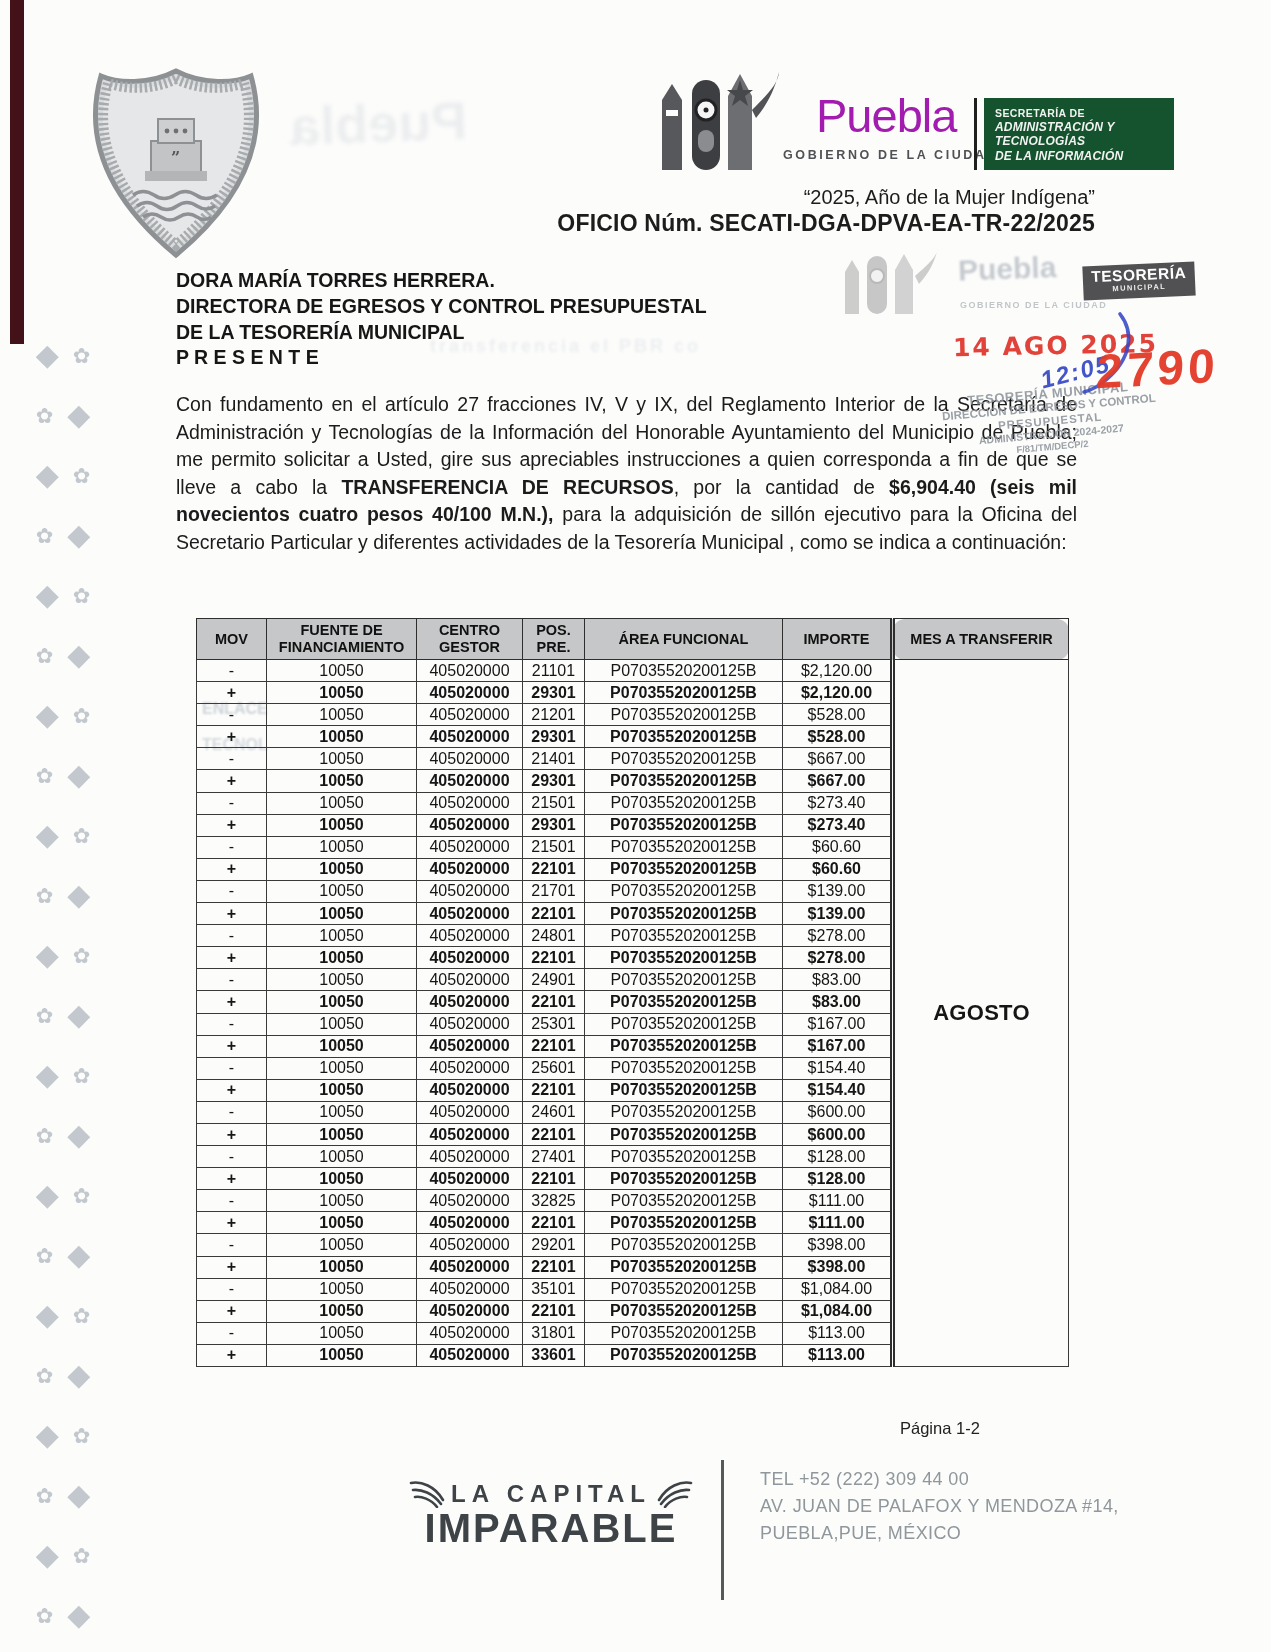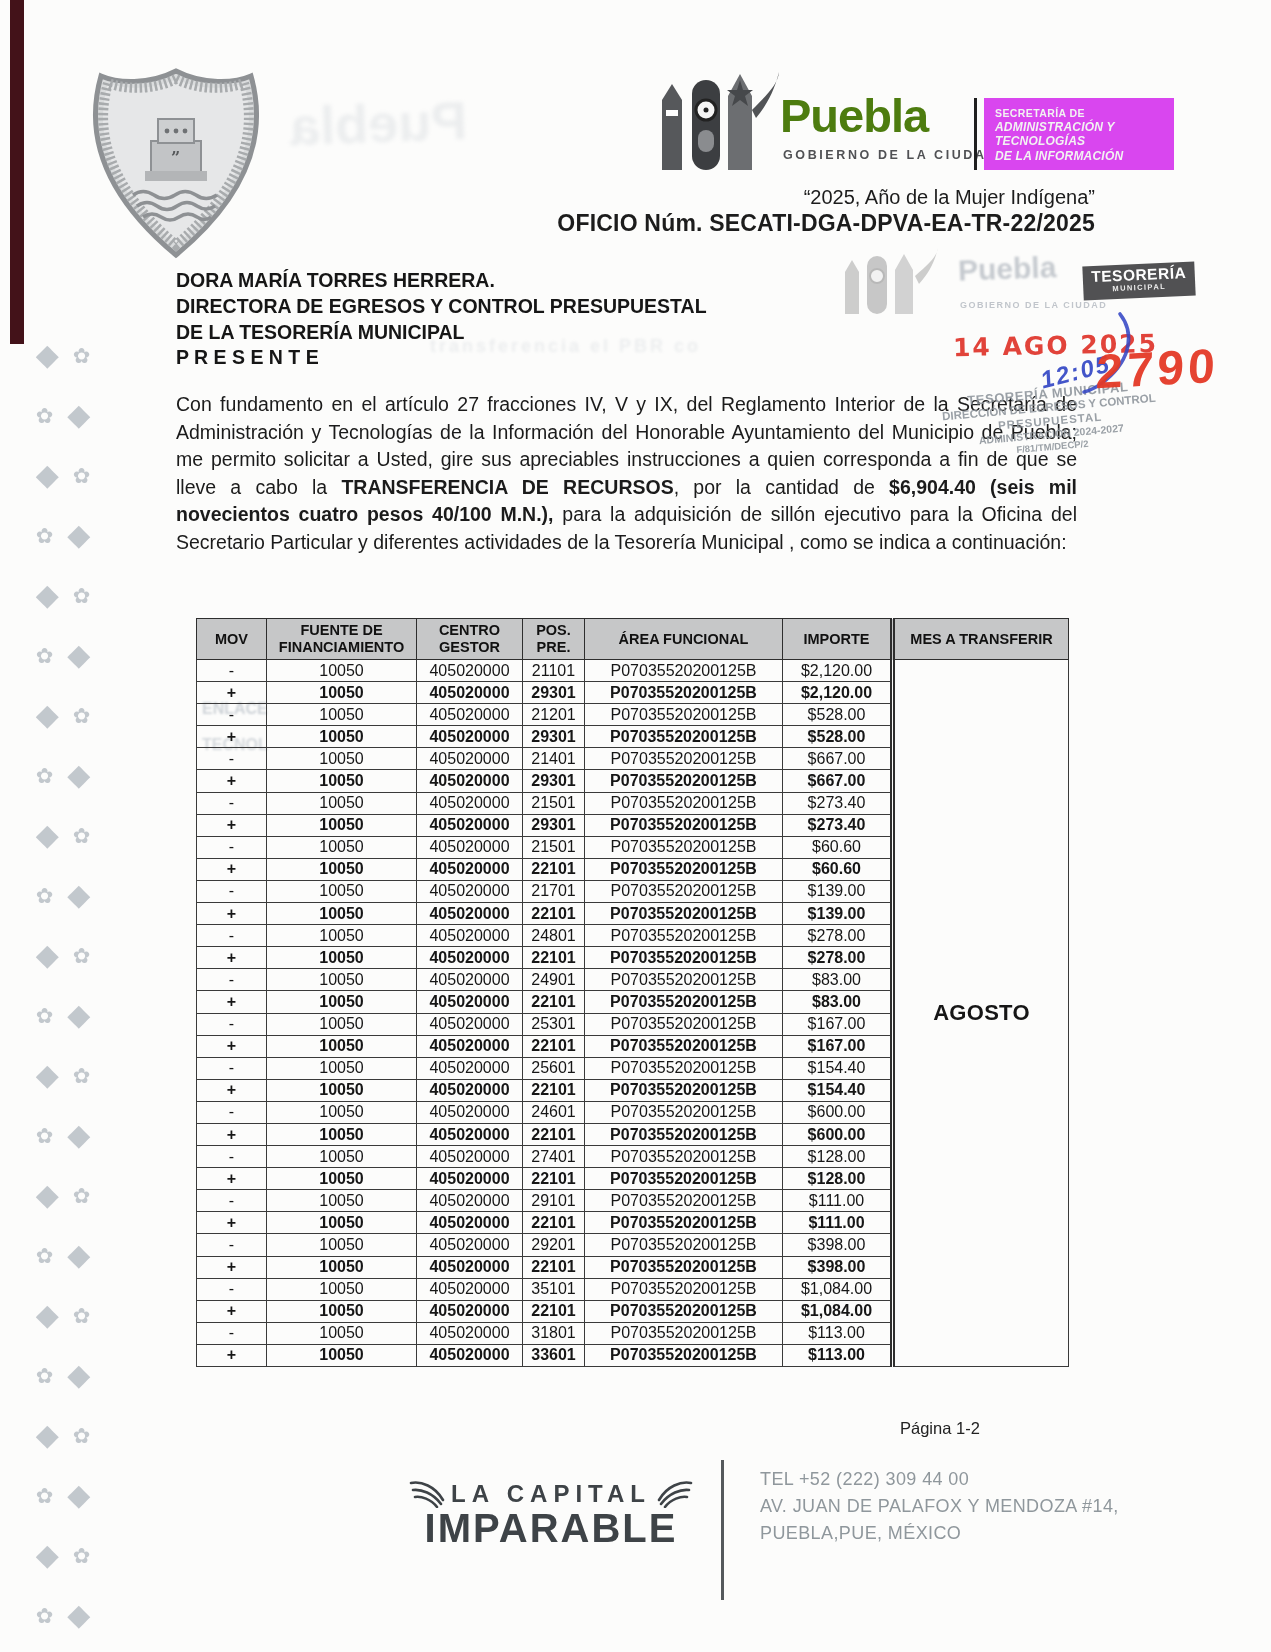--- a/index.html
+++ b/index.html
@@ -13,24 +13,24 @@
   .left-bar{left:10px;top:0;width:14px;height:344px;background:#431219;}
   .pattern{left:24px;top:330px;width:78px;height:1322px;display:flex;flex-direction:column;
     gap:10px;align-items:center;color:#b9bfc6;opacity:.85;overflow:hidden;}
   .pattern .prow{display:flex;gap:14px;align-items:center;height:50px;}
   .pattern .d{font-size:30px;line-height:1;}
   .pattern .l{font-size:21px;line-height:1;}
 
   
   .crest{left:85px;top:63px;}
   .logo-cluster{left:648px;top:66px;}
-  .brand{left:780px;top:88px;font-size:47px;font-weight:700;color:#4d7c0f;letter-spacing:-1px;}
+  .brand{left:816px;top:88px;font-size:47px;font-weight:400;color:#a21caf;letter-spacing:-1px;}
   .brand-sub{left:783px;top:148px;font-size:12.5px;font-weight:700;color:#505154;letter-spacing:2.6px;}
   .hdr-divider{left:974px;top:98px;width:3px;height:72px;background:#1f1f1f;}
-  .secati-box{left:984px;top:98px;width:190px;height:72px;background:#d946ef;color:#f2f2f2;
+  .secati-box{left:984px;top:98px;width:190px;height:72px;background:#14532d;color:#f2f2f2;
     box-sizing:border-box;padding:9px 10px 0 11px;line-height:1.22;}
   .secati-box .s1{font-size:10.5px;font-weight:700;letter-spacing:.4px;}
   .secati-box .s2{font-size:12px;font-weight:800;letter-spacing:.2px;font-style:italic;}
   .year-motto{left:560px;top:186px;width:535px;text-align:right;font-size:20px;font-weight:400;}
   .oficio{left:420px;top:210px;width:675px;text-align:right;font-size:23px;font-weight:700;letter-spacing:.2px;}
 
   
   .addressee{left:176px;top:268px;font-size:19.5px;font-weight:700;line-height:25.8px;color:#161616;}
 
   
@@ -72,21 +72,21 @@
   .ghost-tecnol{left:202px;top:736px;font-size:16px;font-weight:700;opacity:.4;filter:blur(1px);z-index:1;}
 
   
   table.transfer{position:absolute;left:196px;top:618px;width:872px;border-collapse:collapse;
     table-layout:fixed;z-index:2;background:transparent;}
   table.transfer th{background:#c6c7c8;border:1.8px solid #2e2e2e;font-size:14.5px;font-weight:700;
     height:40px;line-height:1.15;padding:0 2px;color:#111;}
   table.transfer td{border:1.6px solid #3a3a3a;height:21.1px;padding:0 3px;font-size:16px;
     text-align:center;white-space:nowrap;overflow:hidden;color:#161616;background:transparent;}
   table.transfer tr.bold td{font-weight:700;}
-  table.transfer td.mes,table.transfer th.mes{border-left:5px double #2e2e2e;}
+  table.transfer td.mes,table.transfer th.mes{border-left:5px double #2e2e2e;border-radius:12px;}
   table.transfer td.mes{font-weight:700;font-size:22px;letter-spacing:.3px;}
   col.c-mov{width:70px;} col.c-ff{width:150px;} col.c-cg{width:106px;} col.c-pos{width:62px;}
   col.c-area{width:198px;} col.c-imp{width:110px;} col.c-mes{width:176px;}
 
   .page-num{left:900px;top:1419px;width:175px;text-align:left;font-size:16.5px;color:#222;}
 
   
   .footer-divider{left:721px;top:1460px;width:3px;height:140px;background:#55595c;}
   .capital{left:386px;top:1478px;width:330px;text-align:center;color:#3e4347;}
   .capital .row1{display:flex;align-items:flex-end;justify-content:center;gap:4px;}
@@ -482,21 +482,21 @@
           <td>10050</td>
           <td>405020000</td>
           <td>22101</td>
           <td>P07035520200125B</td>
           <td>$128.00</td>
         </tr>
         <tr>
           <td>-</td>
           <td>10050</td>
           <td>405020000</td>
-          <td>29101</td>
+          <td>32825</td>
           <td>P07035520200125B</td>
           <td>$111.00</td>
         </tr>
         <tr class="bold">
           <td>+</td>
           <td>10050</td>
           <td>405020000</td>
           <td>22101</td>
           <td>P07035520200125B</td>
           <td>$111.00</td>

